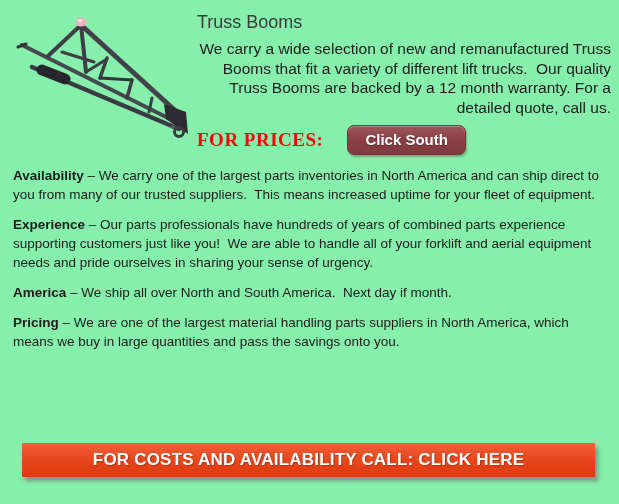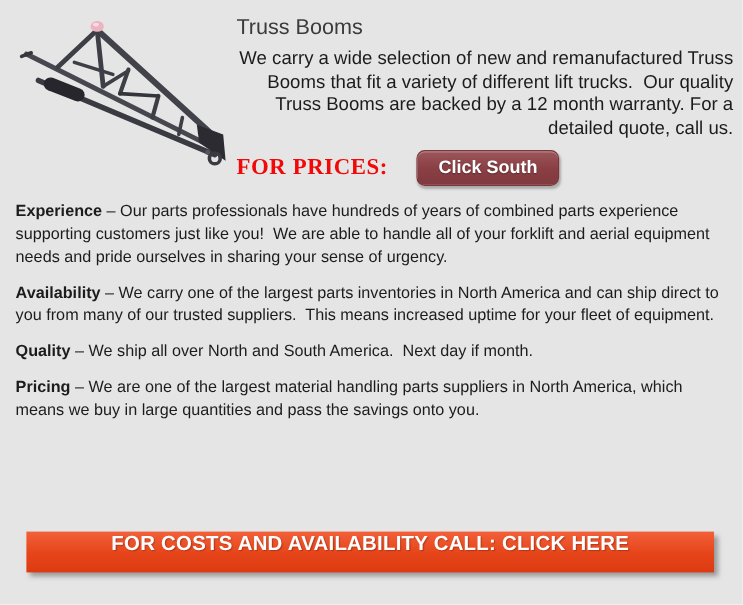--- a/index.html
+++ b/index.html
@@ -6,21 +6,21 @@
     margin: 0;
     padding: 0;
     background: #ffffff;
     font-family: "Liberation Sans", sans-serif;
     color: #1e1e1e;
   }
   .page {
     position: relative;
     width: 619px;
     height: 504px;
-    background: #e5e5e5;
+    background: #86efac;
     overflow: hidden;
   }
   
   .hero {
     display: flex;
     align-items: flex-start;
     padding: 8px 8px 0 8px;
     height: 152px;
   }
   .hero-image {
@@ -89,21 +89,21 @@
   .info b { font-weight: bold; }
   
   .footer-banner {
     position: absolute;
     left: 22px;
     top: 443px;
     width: 573px;
     height: 34px;
     background: linear-gradient(#f26039, #e64419 55%, #dd3a12);
     display: flex;
-    align-items: flex-start;
+    align-items: center;
     justify-content: center;
     box-shadow: 3px 4px 4px rgba(110,110,110,0.65);
     cursor: pointer;
   }
   .footer-banner span {
     color: #ffffff;
     font-weight: bold;
     font-size: 17px;
     letter-spacing: 0.2px;
     text-shadow: 1px 1px 1px rgba(0,0,0,0.25);
@@ -156,23 +156,23 @@
       <p class="intro">We carry a wide selection of new and remanufactured Truss Booms that fit a variety of different lift trucks.  Our quality Truss Booms are backed by a 12 month warranty. For a detailed quote, call us.</p>
       <div class="price-row">
         <span class="for-prices">FOR PRICES:</span>
         <a class="click-here-btn">Click South</a>
       </div>
     </div>
 
   </div>
 
   <div class="body-copy">
+    <p class="info"><b>Availability</b><span> – We carry one of the largest parts inventories in North America and can ship direct to you from many of our trusted suppliers.  This means increased uptime for your fleet of equipment.</span></p>
     <p class="info"><b>Experience</b><span> – Our parts professionals have hundreds of years of combined parts experience supporting customers just like you!  We are able to handle all of your forklift and aerial equipment needs and pride ourselves in sharing your sense of urgency.</span></p>
-    <p class="info"><b>Availability</b><span> – We carry one of the largest parts inventories in North America and can ship direct to you from many of our trusted suppliers.  This means increased uptime for your fleet of equipment.</span></p>
-    <p class="info"><b>Quality</b><span> – We ship all over North and South America.  Next day if month.</span></p>
+    <p class="info"><b>America</b><span> – We ship all over North and South America.  Next day if month.</span></p>
     <p class="info"><b>Pricing</b><span> – We are one of the largest material handling parts suppliers in North America, which means we buy in large quantities and pass the savings onto you.</span></p>
   </div>
 
   <div class="footer-banner">
     <span>FOR COSTS AND AVAILABILITY CALL: CLICK HERE</span>
   </div>
 
 </div>
 
 </body></html>

